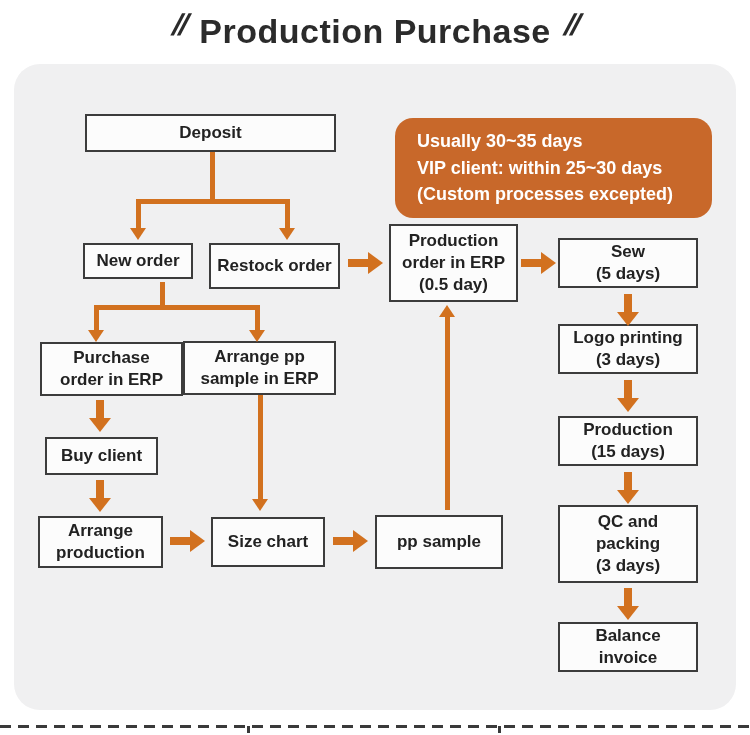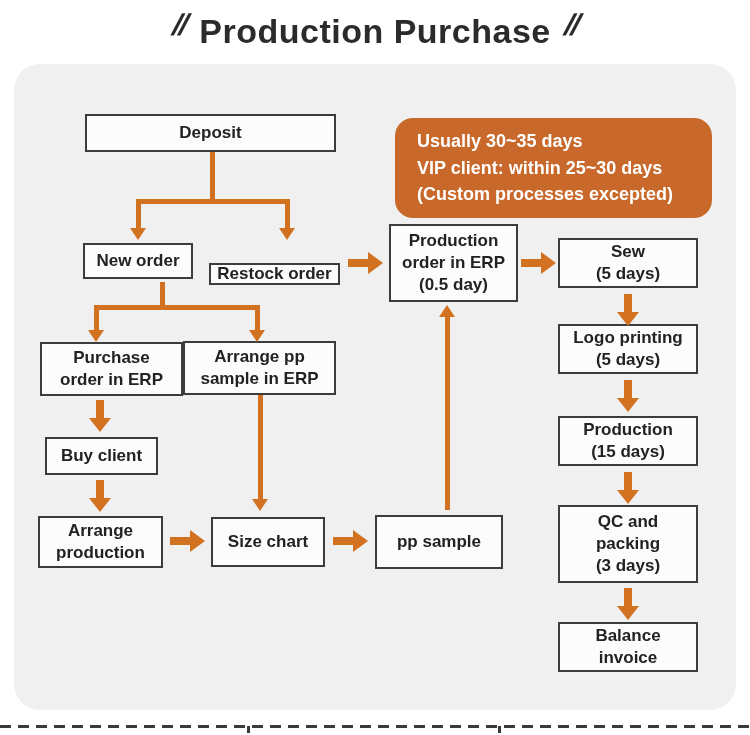--- a/index.html
+++ b/index.html
@@ -46,21 +46,21 @@
     background:#fcfcfc;
     border:2px solid var(--box-border);
     display:flex;align-items:center;justify-content:center;
     text-align:center;
     font-size:17px;font-weight:bold;color:#222;
     line-height:1.3;
     white-space:pre-line;
   }
   .n-deposit{left:71px;top:50px;width:251px;height:38px;}
   .n-new-order{left:69px;top:179px;width:110px;height:36px;}
-  .n-restock-order{left:195px;top:179px;width:131px;height:22px;margin-top:20px;}
+  .n-restock-order{left:195px;top:179px;width:131px;height:46px;}
   .n-purchase-order{left:26px;top:278px;width:143px;height:54px;}
   .n-arrange-pp{left:169px;top:277px;width:153px;height:54px;}
   .n-buy-fabric{left:31px;top:373px;width:113px;height:38px;}
   .n-arrange-production{left:24px;top:452px;width:125px;height:52px;}
   .n-size-chart{left:197px;top:453px;width:114px;height:50px;}
   .n-pp-sample{left:361px;top:451px;width:128px;height:54px;}
   .n-production-order{left:375px;top:160px;width:129px;height:78px;}
   .n-sew{left:544px;top:174px;width:140px;height:50px;}
   .n-logo-printing{left:544px;top:260px;width:140px;height:50px;}
   .n-production{left:544px;top:352px;width:140px;height:50px;}
@@ -130,21 +130,21 @@
   <div class="node n-arrange-production">Arrange
 production</div>
   <div class="node n-size-chart">Size chart</div>
   <div class="node n-pp-sample">pp sample</div>
   <div class="node n-production-order">Production
 order in ERP
 (0.5 day)</div>
   <div class="node n-sew">Sew
 (5 days)</div>
   <div class="node n-logo-printing">Logo printing
-(5 days)</div>
+(3 days)</div>
   <div class="node n-production">Production
 (15 days)</div>
   <div class="node n-qc-packing">QC and
 packing
 (3 days)</div>
   <div class="node n-balance-invoice">Balance
 invoice</div>
 
   <div class="arrow" style="left:107px;top:88px;width:180px;height:90px;">
     <div class="vshaft" style="left:88.5px;top:0;height:52px;"></div>

